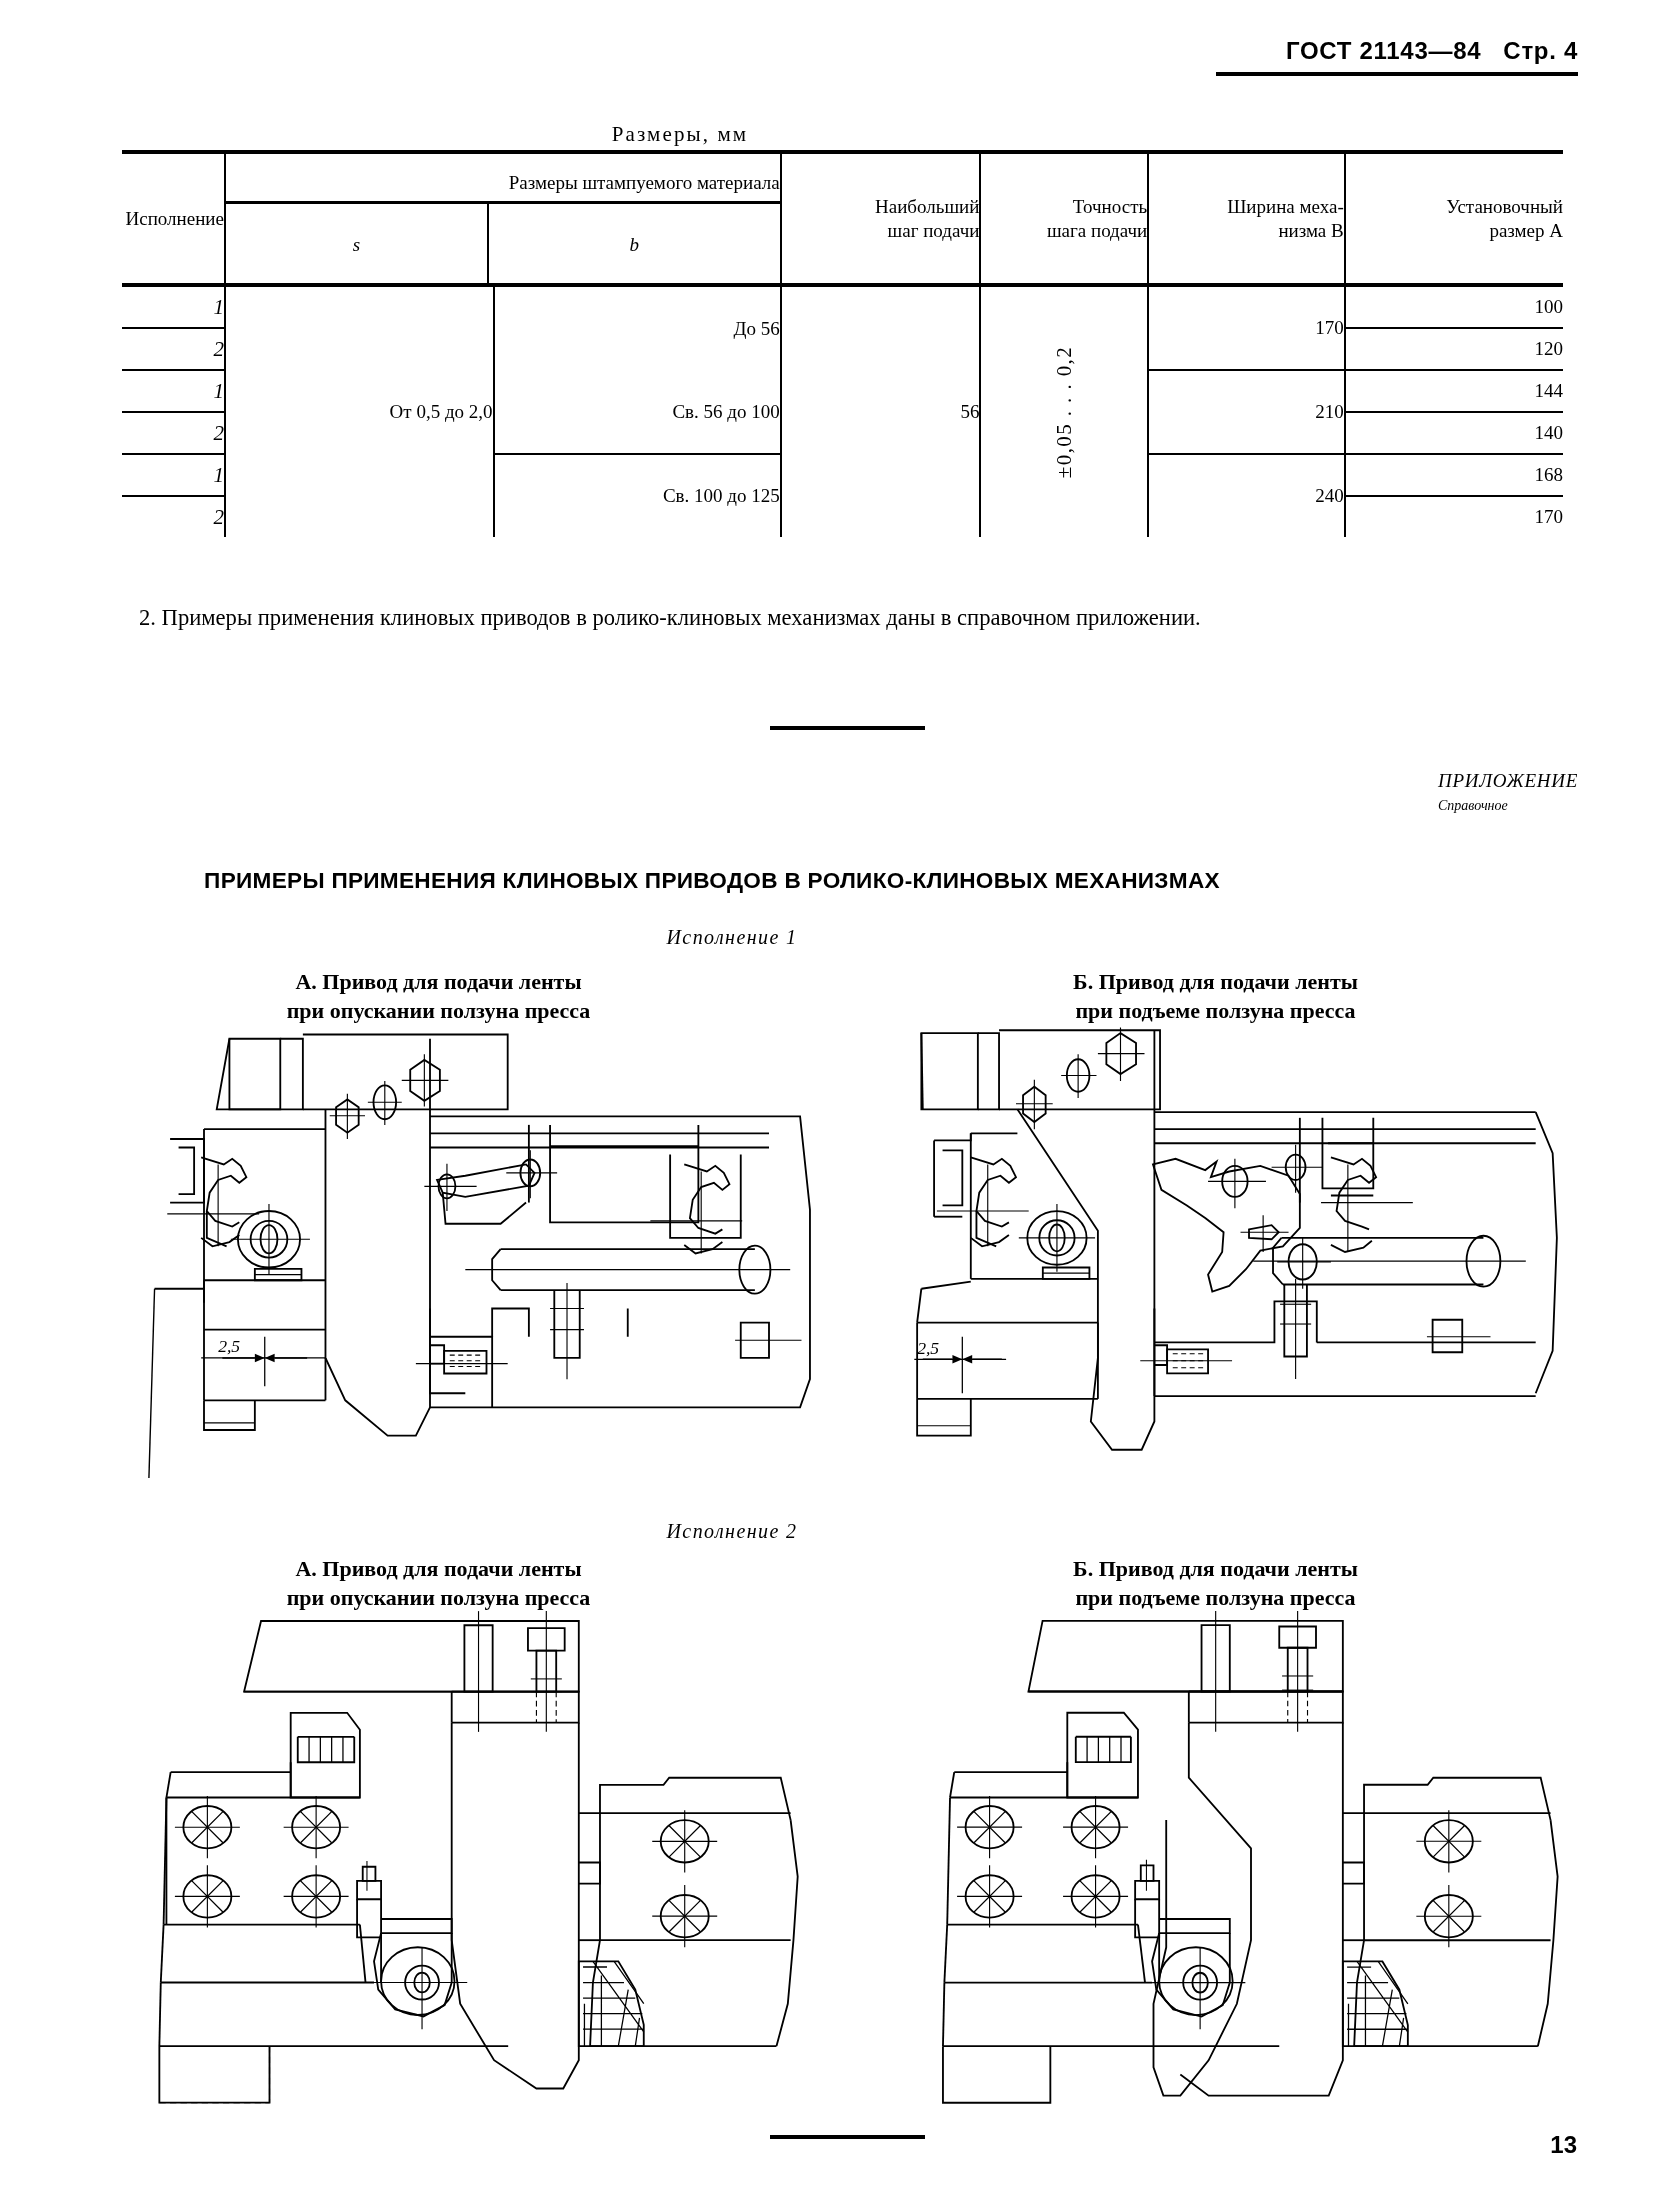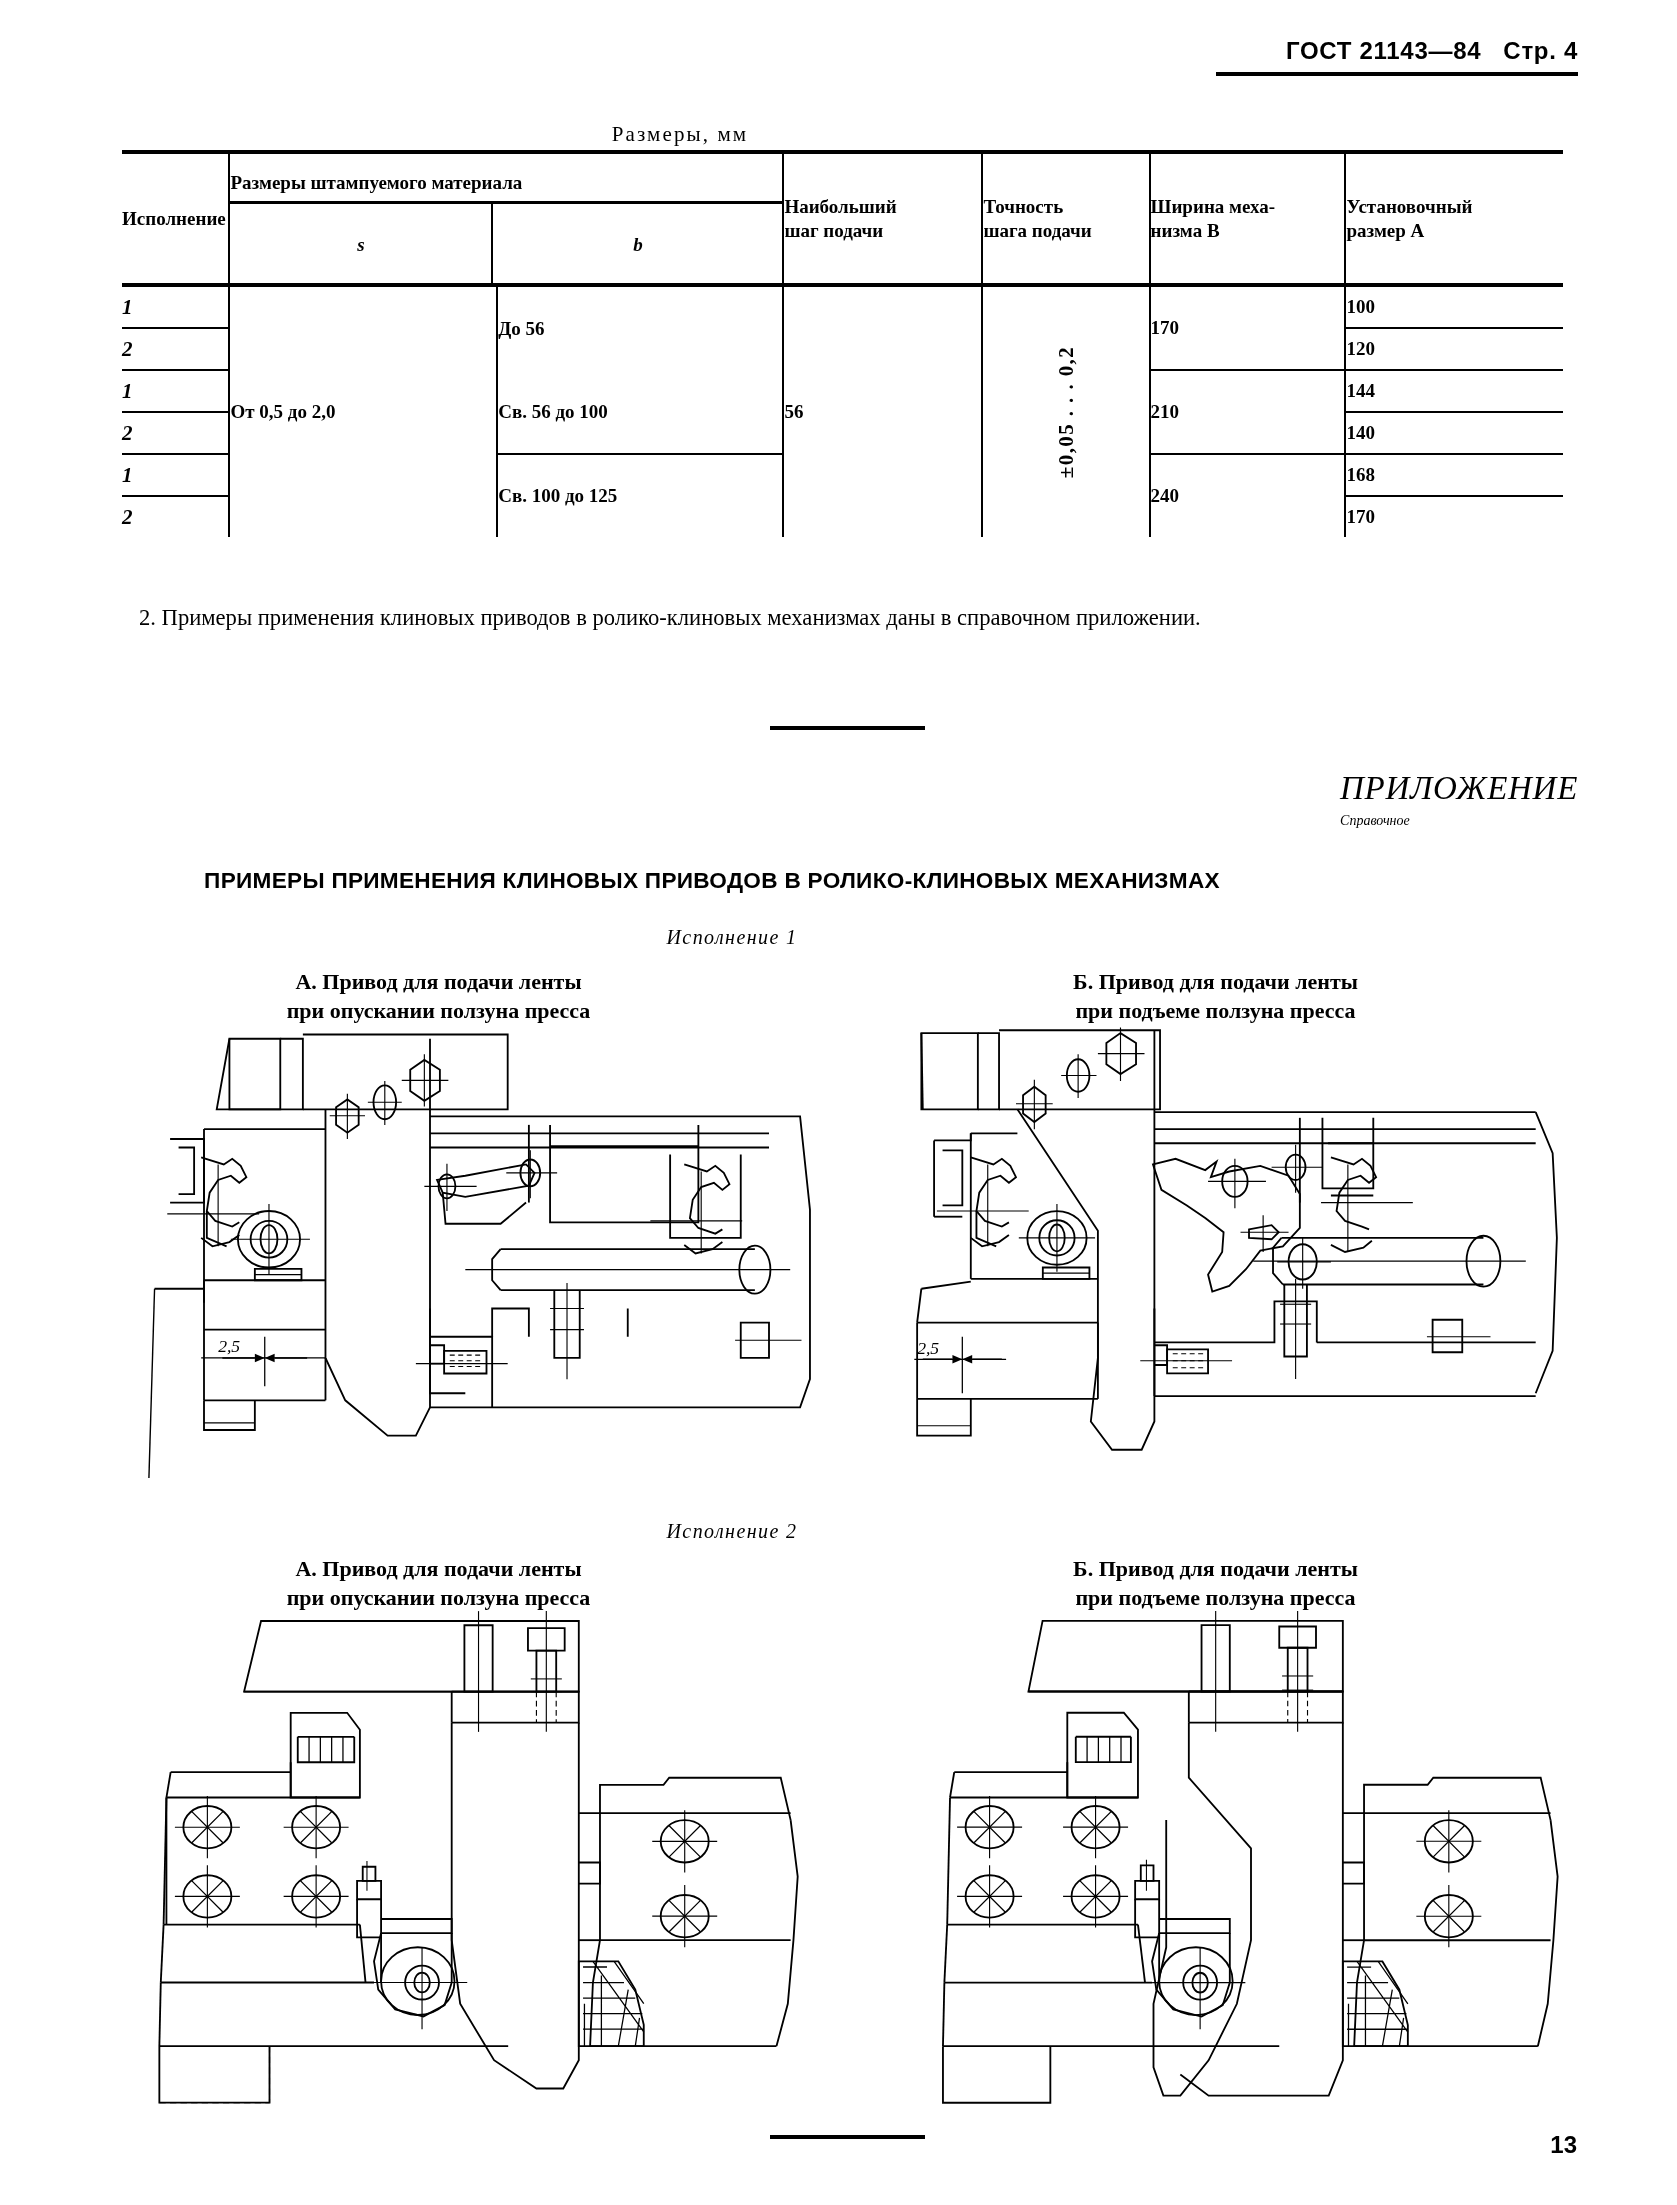--- a/index.html
+++ b/index.html
@@ -55,23 +55,23 @@
     left: 122px;
     width: 1441px;
   }
   table.gost {
     border-collapse: collapse;
     width: 100%;
     font-size: 19px;
   }
   table.gost td, table.gost th {
     padding: 0;
-    text-align: left;
+    text-align: right;
     vertical-align: middle;
-    font-weight: bold;
+    font-weight: normal;
   }
   .rule-top { border-top: 4.2px solid #000; }
   .vline-l { border-left: 2.1px solid #000; }
   .hline-b { border-bottom: 2.8px solid #000; }
 
   thead td.hcell {
     height: 124px;
     line-height: 1.25;
   }
   .sub-rule {
@@ -137,21 +137,21 @@
 
   
   .appendix-label {
     position: absolute;
     top: 770px;
     right: 99px;
     text-align: left;
     font-style: italic;
   }
   .appendix-label .ap-main {
-    font-size: 33px;
+    font-size: 19px;
     letter-spacing: 0.7px;
     white-space: nowrap;
   }
   .appendix-label .ap-sub {
     font-size: 14px;
     margin-top: 6px;
     white-space: nowrap;
   }
 
   

